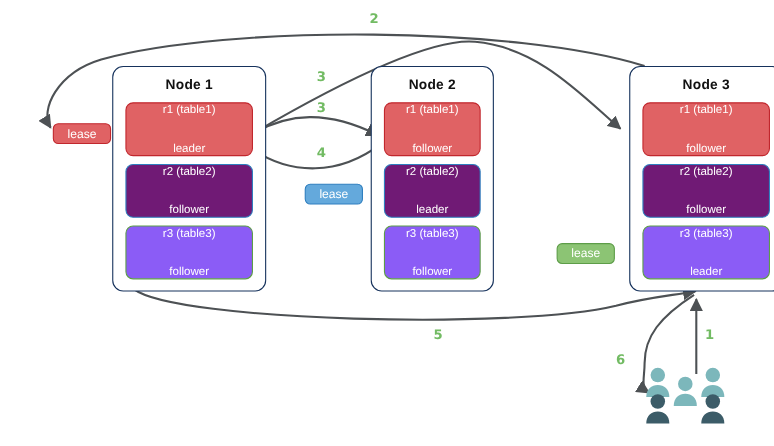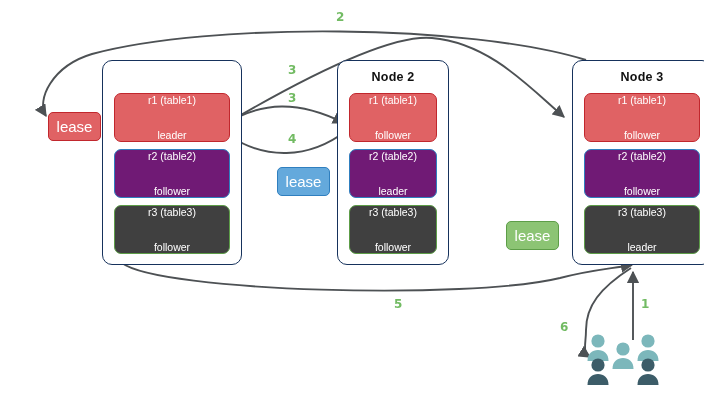--- a/index.html
+++ b/index.html
@@ -14,25 +14,25 @@
         font-size:12.5px;font-weight:bold;color:#111;letter-spacing:.2px;}
 
   .replica{position:absolute;left:11px;right:11px;border-radius:7px;
         box-sizing:border-box;display:flex;flex-direction:column;
         align-items:center;justify-content:space-between;
         color:#fff;font-size:10.5px;line-height:12.5px;text-align:center;}
   .replica span{display:block;}
 
   .r-red  {background:#e06264;border:1.6px solid #c1272d;}
   .r-blue {background:#701a75;border:1.6px solid #2f7fbf;}
-  .r-green{background:#404040;border:1.6px solid #5d9d48;}
+  .r-green{background:#8b5cf6;border:1.6px solid #5d9d48;}
 
   .lease{position:absolute;border-radius:5px;box-sizing:border-box;
         display:flex;align-items:center;justify-content:center;
-        color:#fff;font-size:15px;height:29px;}
+        color:#fff;font-size:11px;height:19px;}
   .lease.l-red  {background:#e06264;border:1.6px solid #c1272d;}
   .lease.l-blue {background:#64a9dc;border:1.6px solid #2f7fbf;}
   .lease.l-green{background:#8cc474;border:1.6px solid #5d9d48;}
 
   .num{position:absolute;color:#72bb63;font-size:12px;font-weight:bold;
        font-family:"DejaVu Sans",sans-serif;}
 
   #users{position:absolute;left:586px;top:333px;width:74px;height:56px;}
 </style>
 </head>
@@ -58,20 +58,21 @@
 
       <path d="M122,263 C160,292 470,300 560,278 C586,271 600,270 632,265"></path>
 
       <path d="M633,340 L633,272"></path>
 
       <path d="M631,268 C600,288 586,306 586,330 C586,344 582,352 590,357"></path>
     </g>
   </svg>
 
   <div class="node" style="left:102px;top:60px;width:140px;height:205px;">
+    <div class="node-title">Node 1</div>
     <div class="replica r-red" style="top:32px;height:49px;">
       <span>r1 (table1)</span>
       <span>leader</span>
     </div>
     <div class="replica r-blue" style="top:88px;height:49px;">
       <span>r2 (table2)</span>
       <span>follower</span>
     </div>
     <div class="replica r-green" style="top:144px;height:49px;">
       <span>r3 (table3)</span>

